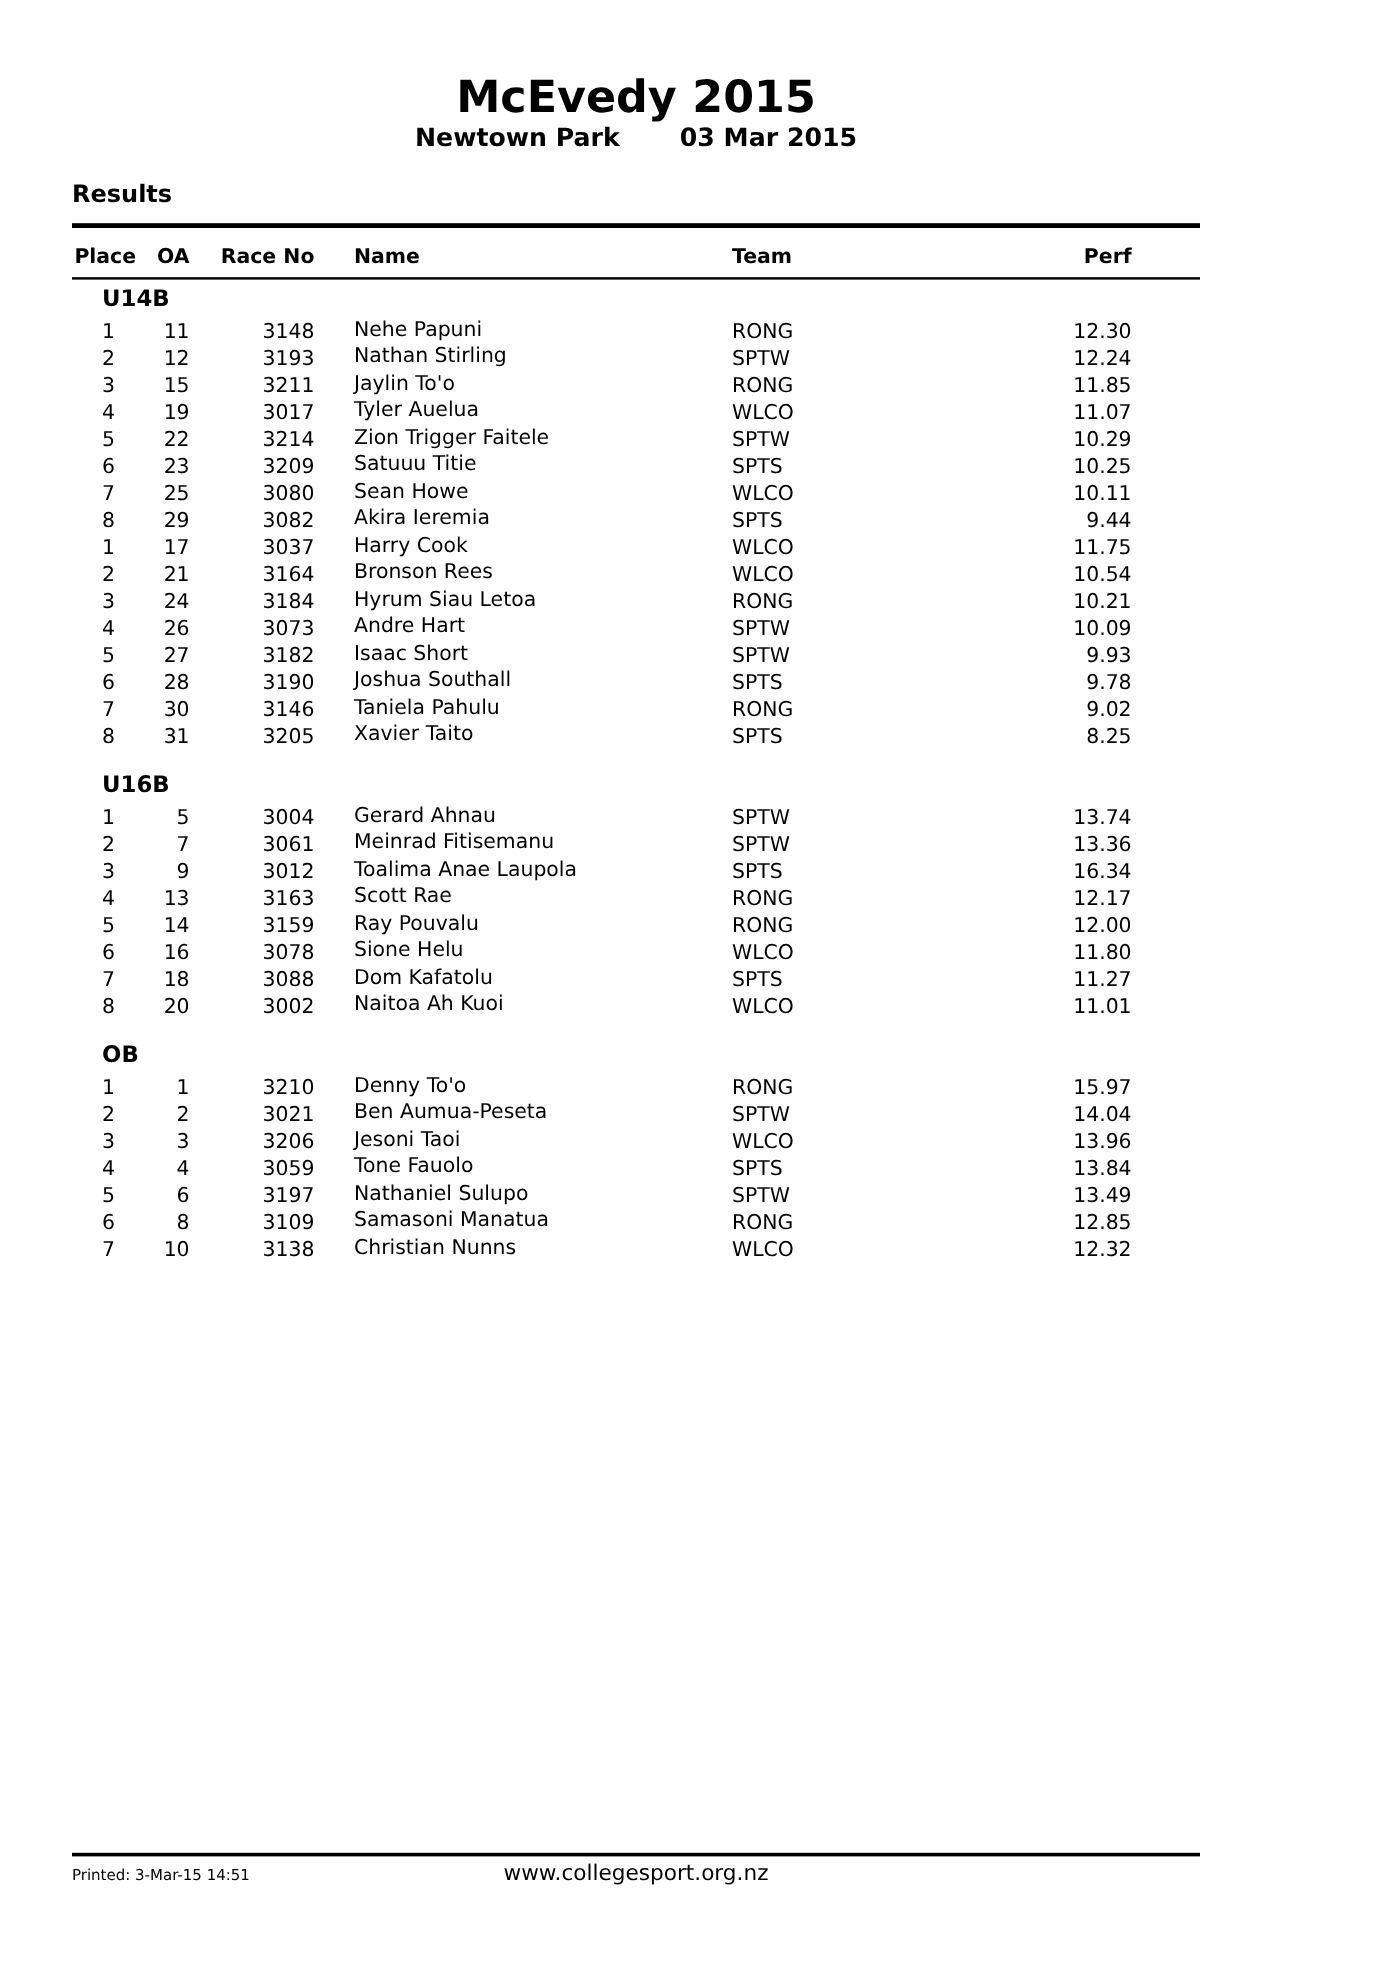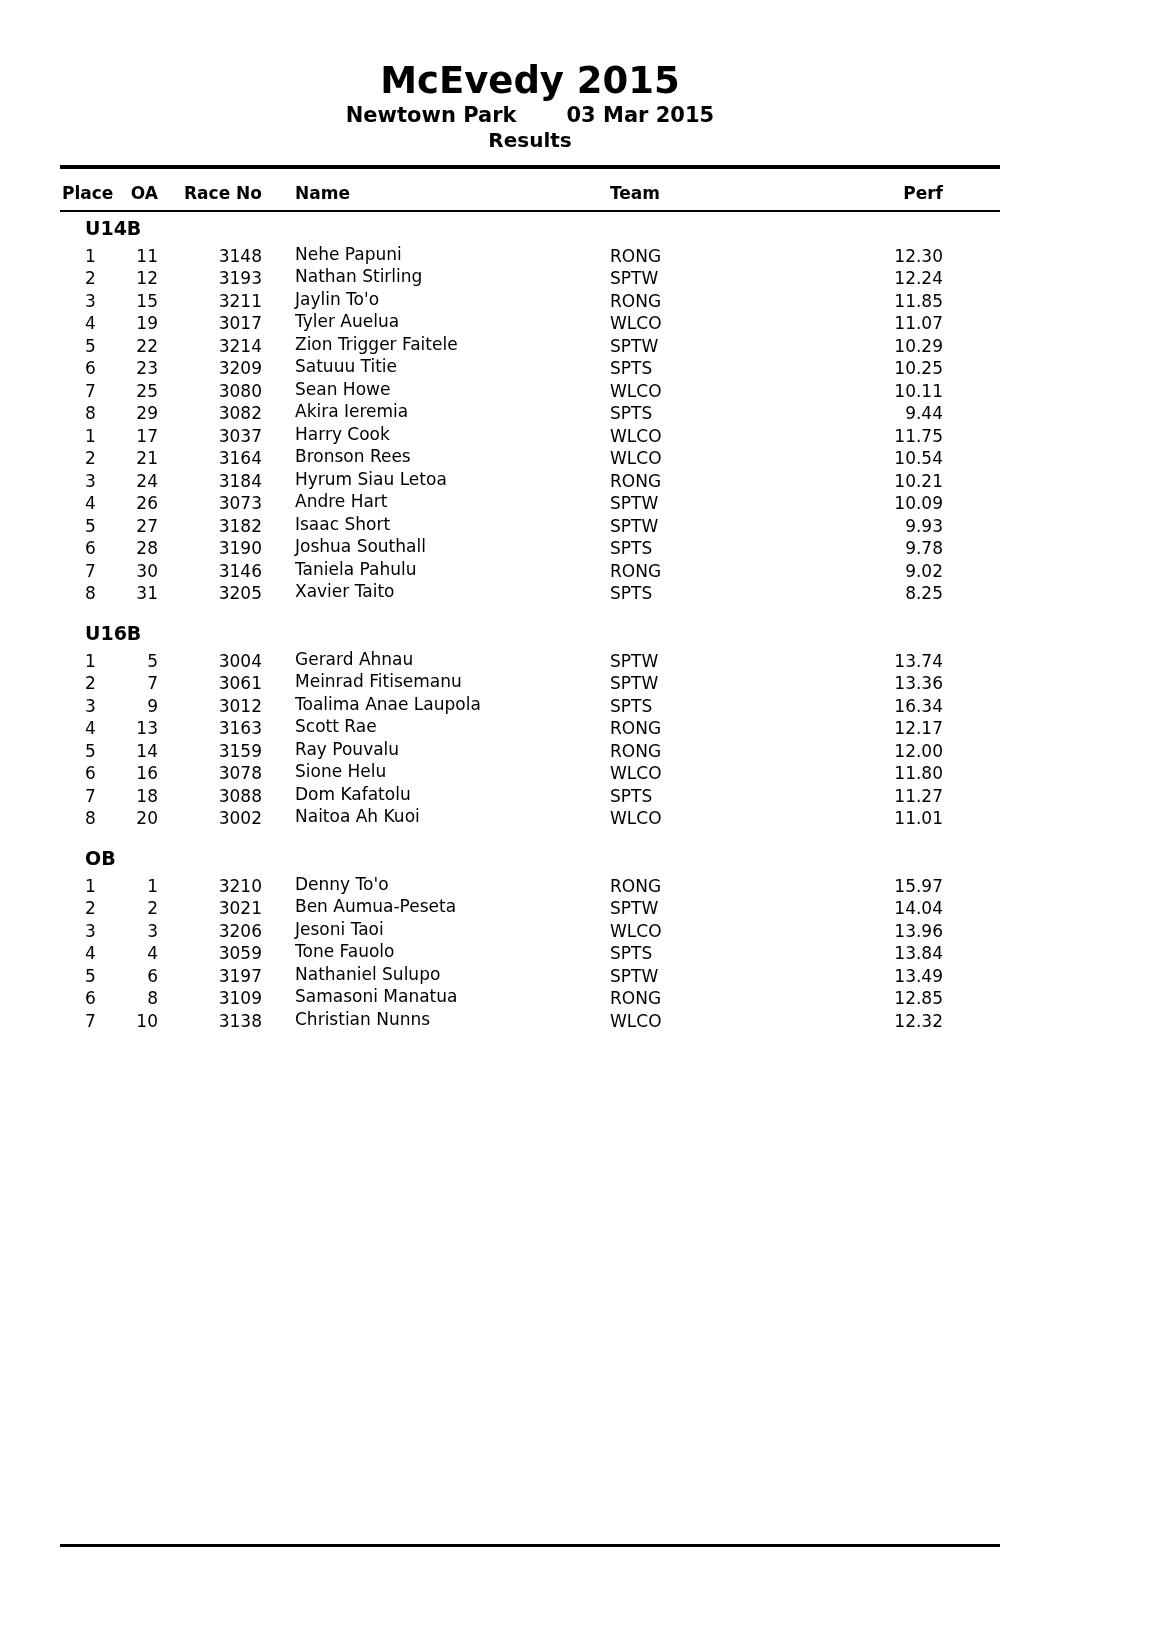--- a/index.html
+++ b/index.html
@@ -16,22 +16,22 @@
   .doc-title {
     text-align: center; font-weight: bold;
     font-size: 37px; line-height: 42px;
     padding-top: 60px;
   }
   .doc-subtitle {
     display: flex; justify-content: center; gap: 50px;
     font-weight: bold; font-size: 21px; line-height: 26px;
   }
   .results-label {
-    text-align: center; font-weight: bold;
-    font-size: 20px; 
+    text-align: left; font-weight: bold;
+    font-size: 20px; margin-top: 21px;
   }
   .rule-thick { border-top: 4px solid #000; margin-top: 13px; }
   .event-title {
     text-align: center; font-weight: bold;
     font-size: 21px; margin-top: 9px; white-space: pre;
   }
 
   .grid-row {
     display: grid;
     grid-template-columns: 60px 38px 104px 348px 250px 1fr;
@@ -351,14 +351,19 @@
           <div class="col-race-no">3138</div>
           <div class="col-name">Christian Nunns</div>
           <div class="col-team">WLCO</div>
           <div class="col-perf">12.32</div>
         </div>
       </div>
 
   </div>
 
   <div class="footer">
+    <div class="footer-row footer-row2">
+      <span class="f-left f-small">Printed: 3-Mar-15 14:51</span>
+      <span class="f-center f-website">www.collegesport.org.nz</span>
+      <span class="f-right"></span>
+    </div>
   </div>
 </div>
 
 </body></html>

